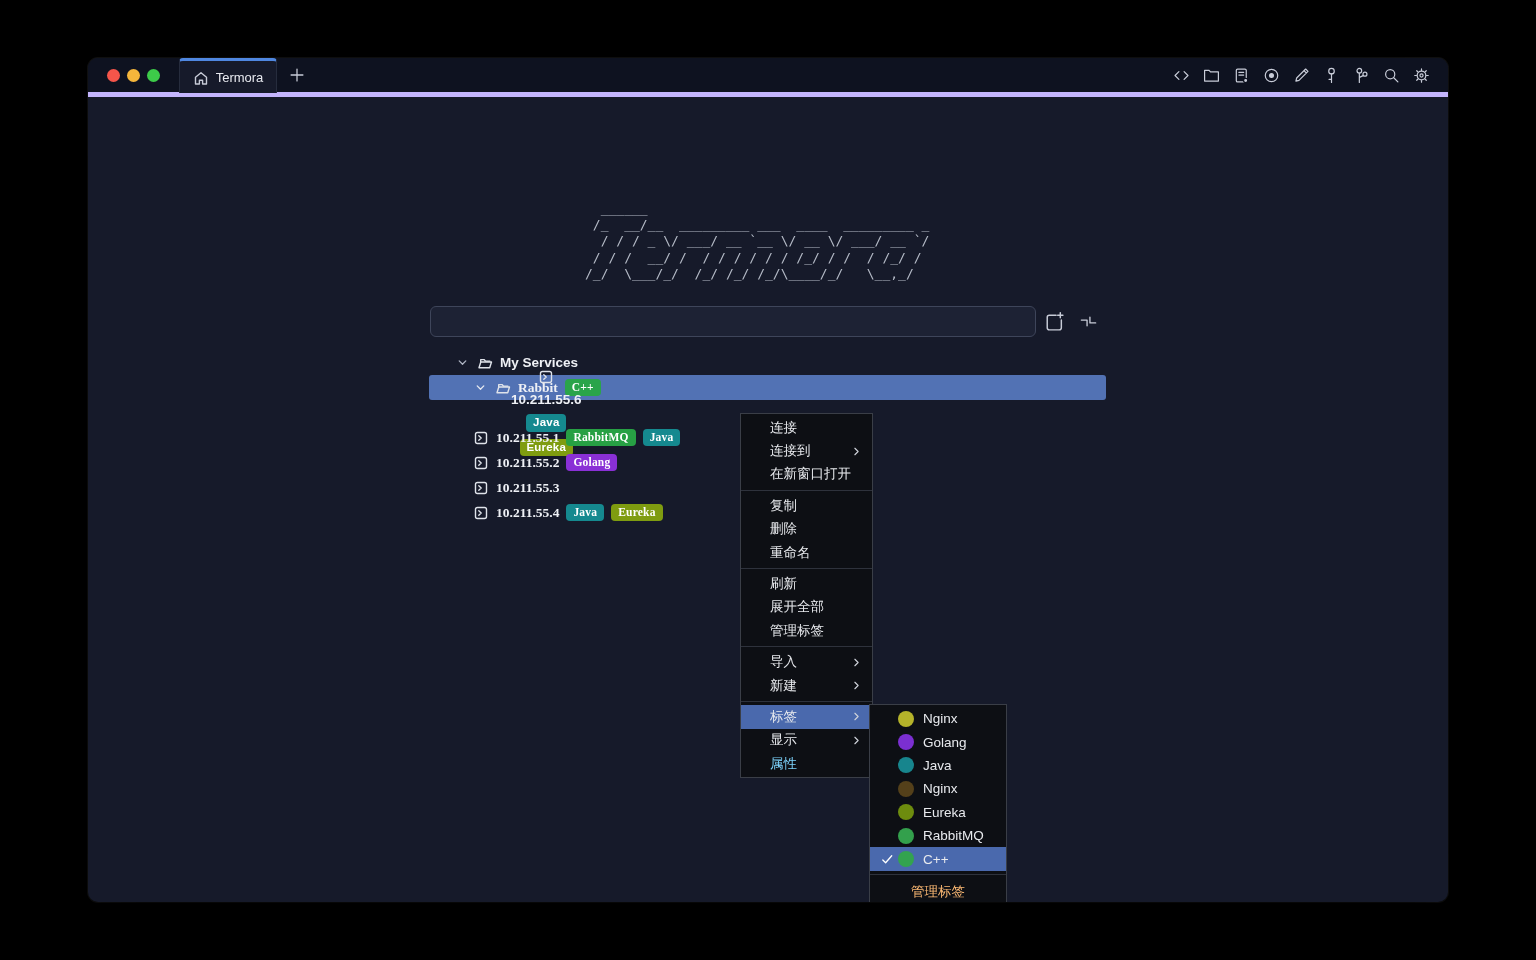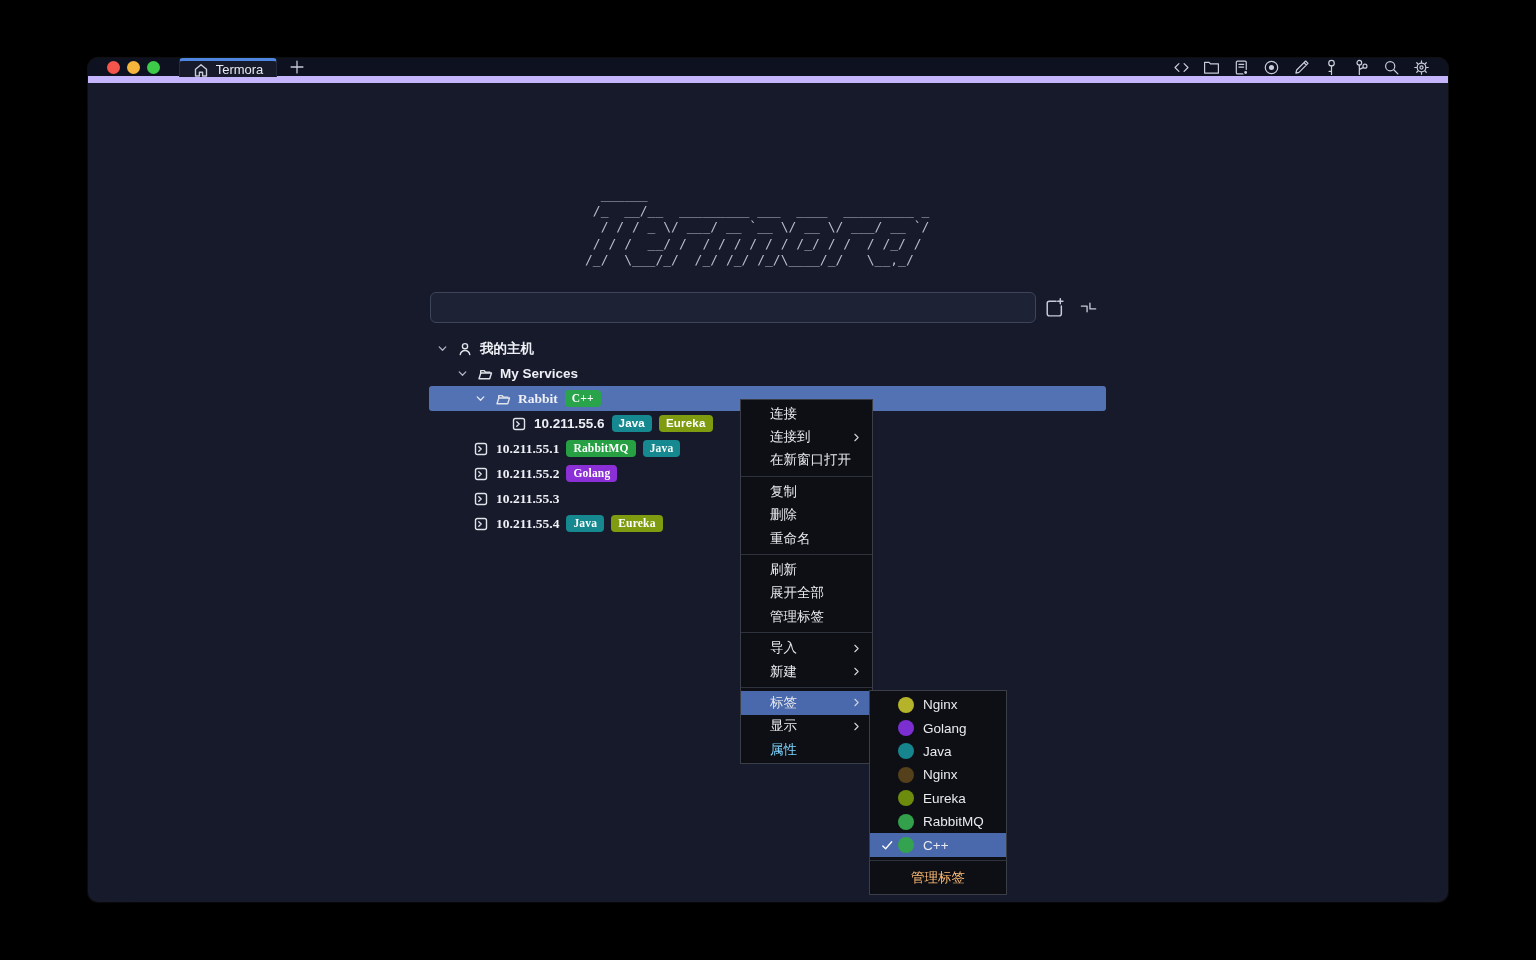--- a/index.html
+++ b/index.html
@@ -4,22 +4,22 @@
 <style>
   * { margin:0; padding:0; box-sizing:border-box; }
   html,body { width:1536px; height:960px; background:#000; overflow:hidden;
               font-family:"Liberation Sans", sans-serif; }
 
   .window { position:absolute; left:88px; top:58px; width:1360px; height:844px;
             background:#161a2a; border-radius:10px; overflow:hidden;
             box-shadow:0 25px 70px rgba(0,0,0,.8), 0 0 0 1px rgba(255,255,255,.07); }
 
   
-  .tabbar { position:relative; height:25px; background:#0e1220;
-            border-bottom:7px solid #c4b5fd; display:flex; align-items:stretch; }
+  .tabbar { position:relative; height:39px; background:#0e1220;
+            border-bottom:5px solid #c4b5fd; display:flex; align-items:stretch; }
   .traffic { display:flex; align-items:center; gap:7px; padding:0 19px 0 19px; }
   .light { width:13px; height:13px; border-radius:50%; }
   .tab { display:flex; align-items:center; gap:7px; width:98px; justify-content:center;
          background:#161a2a; border-left:1px solid #262c3d; border-right:1px solid #262c3d;
          border-top:3px solid #4f87e0; border-radius:4px 4px 0 0; margin-bottom:-1px;
          color:#e8eaf0; font-size:13px; cursor:default; }
   .tab .ic { color:#c8ccd8; }
   .newtab { display:flex; align-items:center; justify-content:center; width:40px;
             color:#c8ccd8; }
   .tb-icons { margin-left:auto; display:flex; align-items:center; gap:11px;
@@ -49,21 +49,21 @@
   .row { position:relative; height:25px; display:flex; align-items:center; gap:7px;
          font-size:13.5px; font-weight:600; color:#eef0f5; }
   .row .rc { position:relative; z-index:1; display:flex; align-items:center; gap:7px; }
   .sel-bar { position:absolute; left:341px; top:0; width:677px; height:25px;
              border-radius:3px; z-index:0; }
   .chev { color:#aeb4c2; display:flex; }
   .ticon { color:#dfe3ea; display:flex; }
   .badge { font-size:11.5px; font-weight:700; color:#fff; padding:2px 7px 2.5px;
            border-radius:4px; line-height:1.15; letter-spacing:.2px; }
   .pl-0 { padding-left:347px; } .pl-1 { padding-left:367px; }
-  .pl-2 { padding-left:385px;font-family:Liberation Serif, serif; } .pl-3 { padding-left:423px; }
+  .pl-2 { padding-left:385px;font-family:Liberation Serif, serif; } .pl-3 { padding-left:423px;flex-direction:column; }
 
   
   .menu { position:absolute; background:#0d0f14; border:1px solid #3a3e47;
           padding:2px 0; z-index:5; }
   .ctx { left:652px; top:316px; width:133px; }
   .sub { left:781px; top:607px; width:138px; z-index:6; }
   .mi { height:23.4px; display:flex; align-items:center; padding:0 9px 0 29px;
         font-size:13.5px; color:#e8eaee; cursor:default; }
   .mi .arrow { margin-left:auto; display:flex; color:#cfd3da; }
   .mi.dim { color:#7dd3fc; }
@@ -176,36 +176,20 @@
       </button>
       <button class="btn-collapse">
         <svg class="ic" width="21" height="21" viewBox="0 0 22 22">
           <path d="M3.5 9.5h6v6M18.5 12.5h-6v-6"></path>
         </svg>
       </button>
     </div>
 
     <div class="tree">
 
-      <div class="row">
-        <div class="rc pl-0">
-          <span class="chev">
-              <svg class="ic" width="15" height="15" viewBox="0 0 16 16">
-                <path d="M4.5 6.3L8 9.8l3.5-3.5"></path>
-              </svg>
-            </span>
-          <span class="ticon">
-              <svg class="ic" width="16" height="16" viewBox="0 0 16 16">
-                <circle cx="8" cy="5.2" r="2.6"></circle>
-                <path d="M3.2 13.6c.6-2.6 2.5-4.1 4.8-4.1s4.2 1.5 4.8 4.1"></path>
-              </svg>
-            </span>
-          <span>我的主机</span>
-        </div>
-      </div>
 
       <div class="row">
         <div class="rc pl-1">
           <span class="chev">
               <svg class="ic" width="15" height="15" viewBox="0 0 16 16">
                 <path d="M4.5 6.3L8 9.8l3.5-3.5"></path>
               </svg>
             </span>
           <span class="ticon">
               <svg class="ic" width="16" height="16" viewBox="0 0 16 16">

